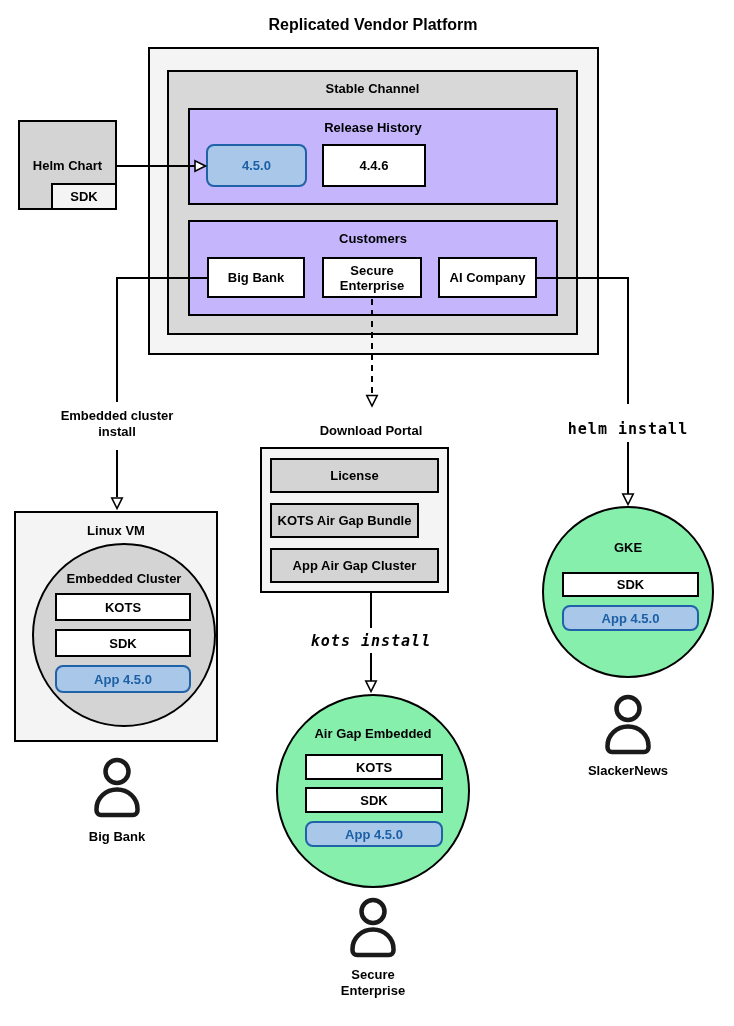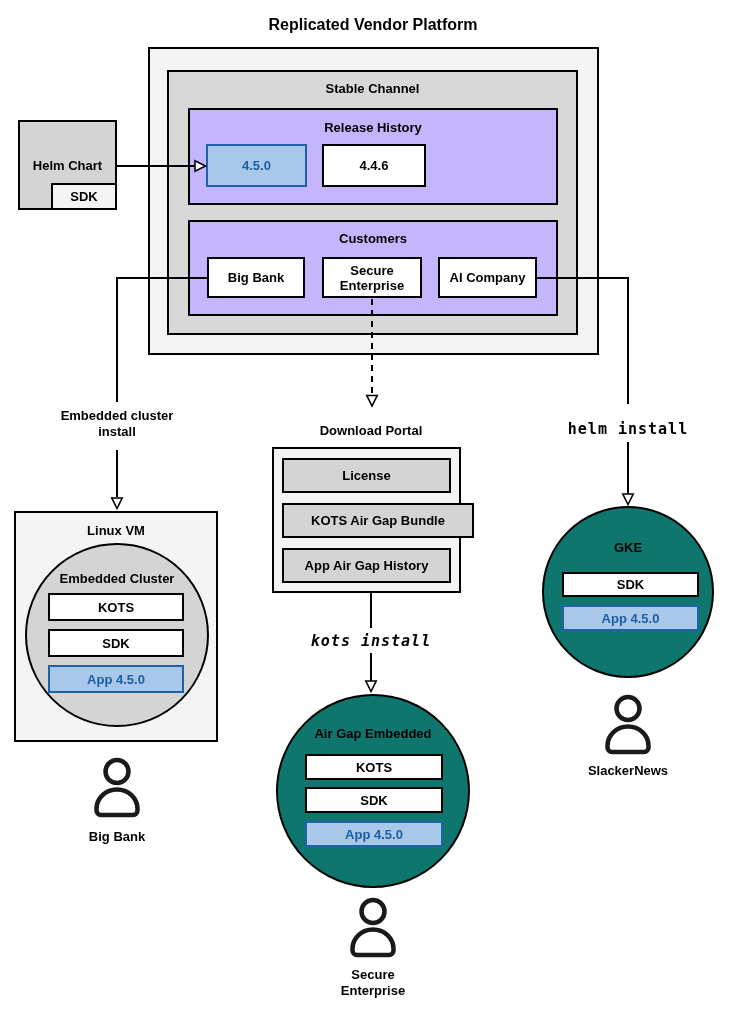--- a/index.html
+++ b/index.html
@@ -6,25 +6,26 @@
   .canvas{
     position:relative;width:734px;height:1026px;background:#ffffff;
     font-family:"Liberation Sans",sans-serif;color:#000;overflow:hidden;
   }
   .box{position:absolute;box-sizing:border-box;border:2px solid #000;}
   .fill-light{background:#f4f4f4;}
   .fill-mid{background:#d8d8d8;}
   .fill-dark{background:#c4b5fd;}
   .fill-item{background:#d4d4d4;}
   .fill-white{background:#ffffff;}
-  .fill-circle{background:#0f766e;}
+  .fill-circle{background:#86efac;}
   .blue{
     background:var(--hl-fill,#a9c7e8);
     border-color:var(--hl-stroke,#1f62a8);
     color:var(--hl-text,#1b5fa5);
+    border-radius:8px;
   }
   .ctr{display:flex;align-items:center;justify-content:center;text-align:center;}
   .lbl{font-weight:bold;font-size:13px;line-height:15px;}
   .sect-title{
     position:absolute;left:0;right:0;text-align:center;
     font-weight:bold;font-size:13px;
   }
   .float-lbl{
     position:absolute;text-align:center;font-weight:bold;font-size:13px;line-height:16px;
   }
@@ -63,34 +64,34 @@
 
   <div class="box fill-item" style="left:18px;top:120px;width:99px;height:90px;">
     <div class="sect-title" style="top:36px;">Helm Chart</div>
     <div class="box fill-light ctr lbl" style="right:-2px;bottom:-2px;width:66px;height:27px;">SDK</div>
   </div>
 
   <div class="float-lbl" style="left:52px;top:408px;width:130px;">Embedded cluster install</div>
 
   <div class="box fill-light" style="left:14px;top:511px;width:204px;height:231px;">
     <div class="sect-title" style="top:10px;">Linux VM</div>
-    <div class="circle fill-item" style="left:9px;top:30px;width:184px;height:184px;">
+    <div class="circle fill-item" style="left:16px;top:30px;width:184px;height:184px;">
       <div class="sect-title" style="top:26px;">Embedded Cluster</div>
       <div class="box fill-white ctr lbl" style="left:21px;top:48px;width:136px;height:28px;">KOTS</div>
       <div class="box fill-white ctr lbl" style="left:21px;top:84px;width:136px;height:28px;">SDK</div>
       <div class="box blue ctr lbl" style="left:21px;top:120px;width:136px;height:28px;">App 4.5.0</div>
     </div>
   </div>
   <div class="float-lbl" style="left:57px;top:829px;width:120px;">Big Bank</div>
 
   <div class="float-lbl" style="left:291px;top:423px;width:160px;">Download Portal</div>
-  <div class="box fill-light" style="left:272px;top:447px;width:189px;height:146px;padding-left:28px;">
+  <div class="box fill-light" style="left:260px;top:447px;width:189px;height:146px;padding-left:28px;">
     <div class="box fill-item ctr lbl" style="left:8px;top:9px;width:169px;height:35px;">License</div>
-    <div class="box fill-item ctr lbl" style="left:8px;top:54px;width:192px;height:35px;">KOTS Air Gap Bundle</div>
-    <div class="box fill-item ctr lbl" style="left:8px;top:99px;width:169px;height:35px;">App Air Gap History</div>
+    <div class="box fill-item ctr lbl" style="left:8px;top:54px;width:149px;height:35px;">KOTS Air Gap Bundle</div>
+    <div class="box fill-item ctr lbl" style="left:8px;top:99px;width:169px;height:35px;">App Air Gap Cluster</div>
   </div>
   <div class="mono-lbl" style="left:281px;top:632px;width:180px;font-style:italic;">kots install</div>
 
   <div class="circle fill-circle" style="left:276px;top:694px;width:194px;height:194px;">
     <div class="sect-title" style="top:30px;">Air Gap Embedded</div>
     <div class="box fill-white ctr lbl" style="left:27px;top:58px;width:138px;height:26px;">KOTS</div>
     <div class="box fill-white ctr lbl" style="left:27px;top:91px;width:138px;height:26px;">SDK</div>
     <div class="box blue ctr lbl" style="left:27px;top:125px;width:138px;height:26px;">App 4.5.0</div>
   </div>
   <div class="float-lbl" style="left:318px;top:967px;width:110px;">Secure Enterprise</div>

